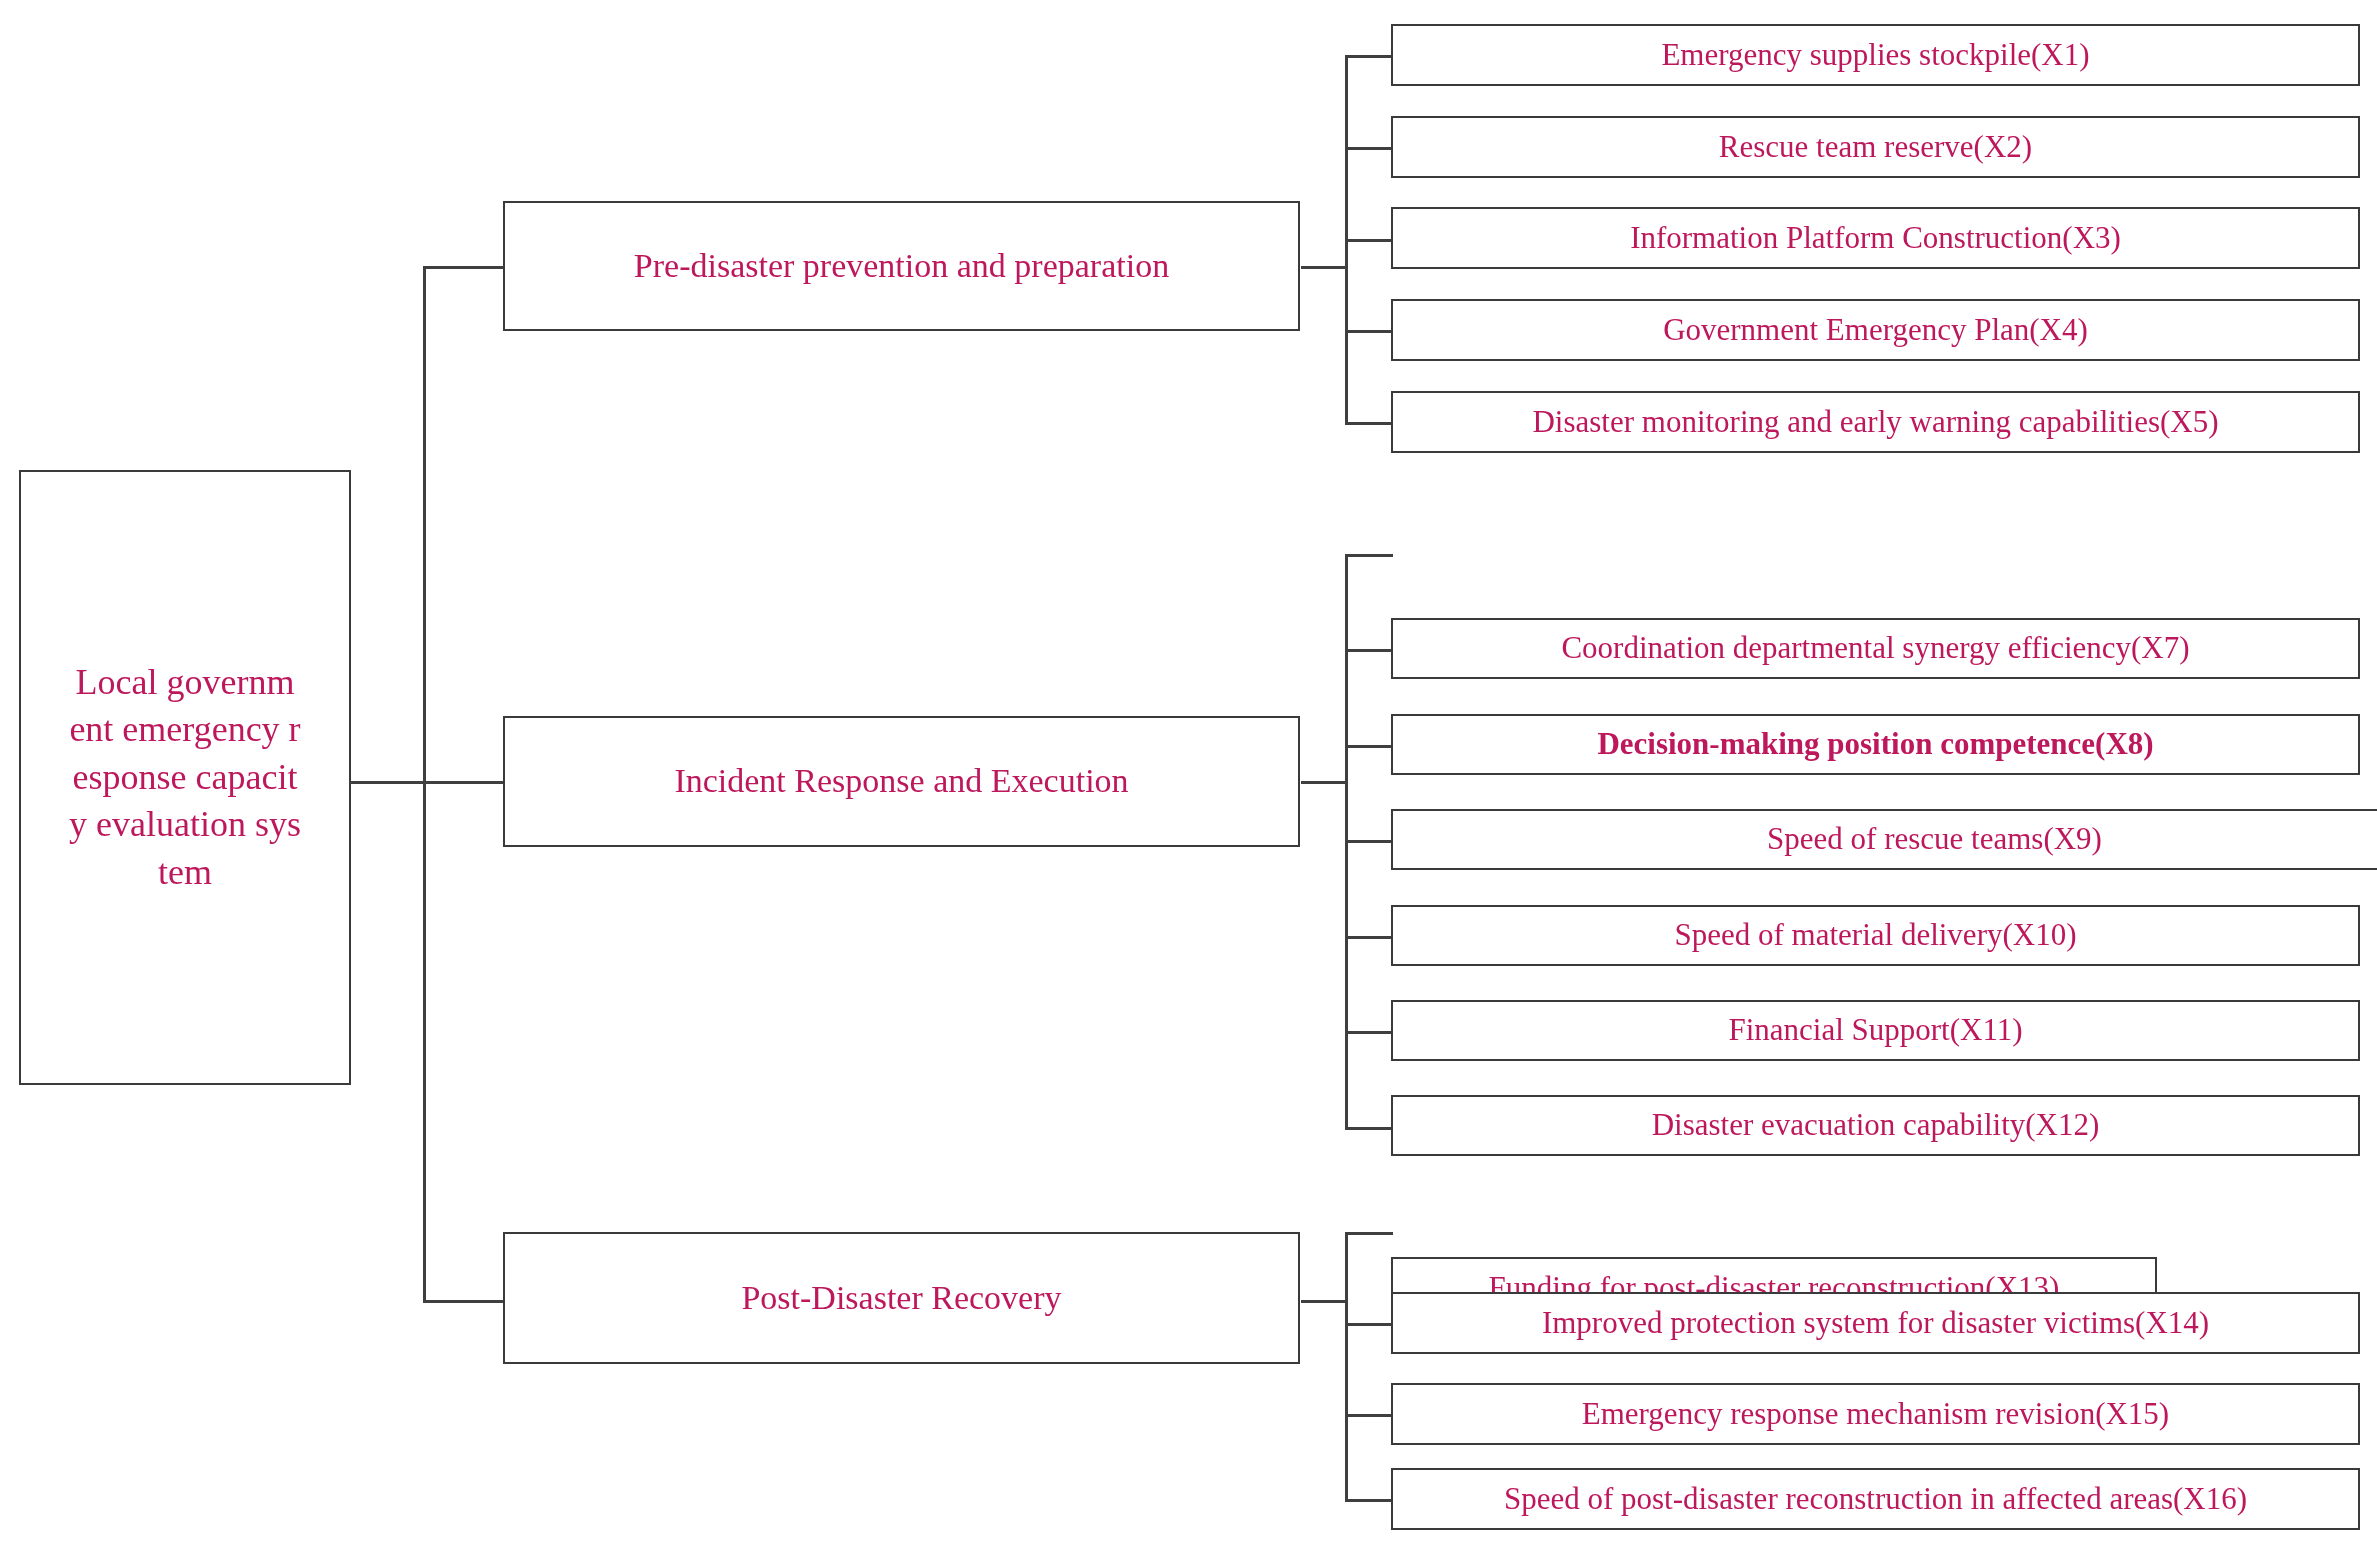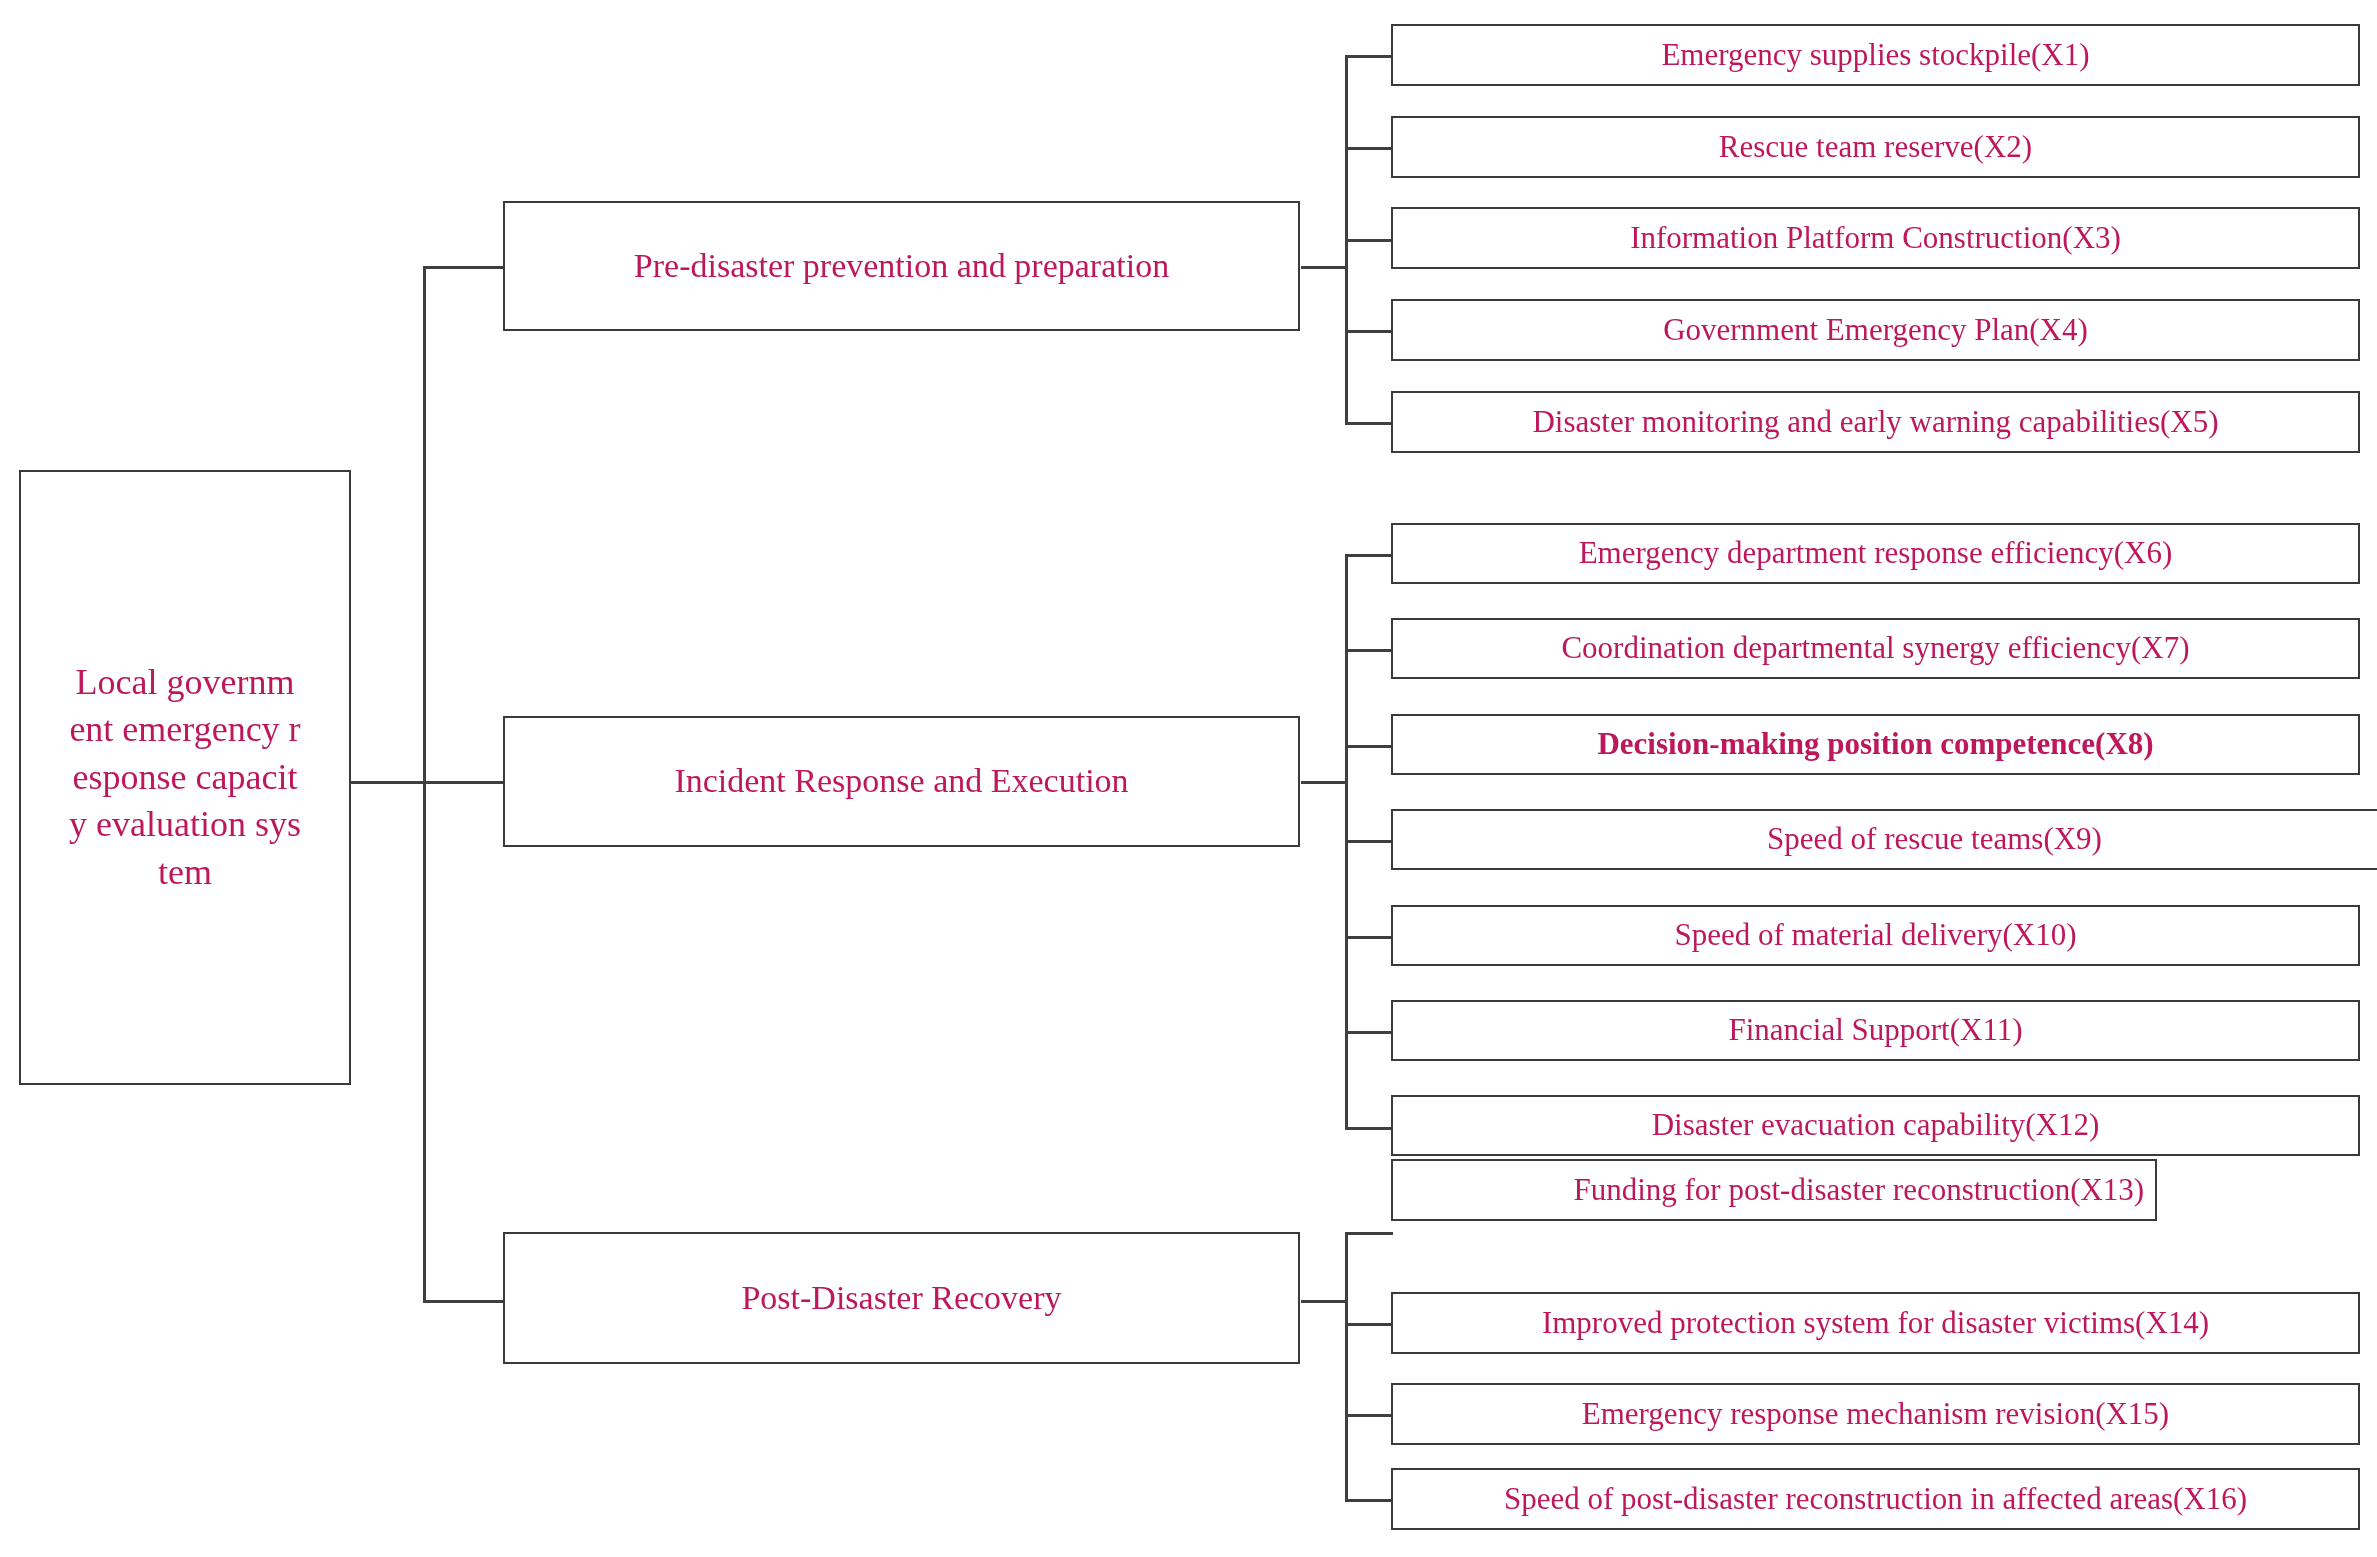--- a/index.html
+++ b/index.html
@@ -117,23 +117,20 @@
   <div class="ln ln-h" style="left:1301px; top:781px; width:47px;"></div>
   <div class="ln ln-v" style="left:1345px; top:554px; height:574px;"></div>
   <div class="ln ln-h" style="left:1345px; top:554px;  width:48px;"></div>
   <div class="ln ln-h" style="left:1345px; top:649px;  width:48px;"></div>
   <div class="ln ln-h" style="left:1345px; top:745px; width:48px;"></div>
   <div class="ln ln-h" style="left:1345px; top:840px; width:48px;"></div>
   <div class="ln ln-h" style="left:1345px; top:936px; width:48px;"></div>
   <div class="ln ln-h" style="left:1345px; top:1031px; width:48px;"></div>
   <div class="ln ln-h" style="left:1345px; top:1127px; width:48px;"></div>
 
-  <div class="node node-leaf" style="left:1391px; top:523px;  width:969px; height:61px;">
-    <span>Emergency department response efficiency(X6)</span>
-  </div>
   <div class="node node-leaf" style="left:1391px; top:618px;  width:969px; height:61px;">
     <span>Coordination departmental synergy efficiency(X7)</span>
   </div>
   <div class="node node-leaf" style="left:1391px; top:714px; width:969px; height:61px;font-weight:bold;">
     <span>Decision-making position competence(X8)</span>
   </div>
   <div class="node node-leaf" style="left:1391px; top:809px; width:1087px; height:61px;">
     <span>Speed of rescue teams(X9)</span>
   </div>
   <div class="node node-leaf" style="left:1391px; top:905px; width:969px; height:61px;">
@@ -150,21 +147,21 @@
     <span>Post-Disaster Recovery</span>
   </div>
 
   <div class="ln ln-h" style="left:1301px; top:1300px; width:47px;"></div>
   <div class="ln ln-v" style="left:1345px; top:1232px; height:269px;"></div>
   <div class="ln ln-h" style="left:1345px; top:1232px; width:48px;"></div>
   <div class="ln ln-h" style="left:1345px; top:1323px; width:48px;"></div>
   <div class="ln ln-h" style="left:1345px; top:1414px; width:48px;"></div>
   <div class="ln ln-h" style="left:1345px; top:1499px; width:48px;"></div>
 
-  <div class="node node-leaf" style="left:1391px; top:1159px; width:766px; height:62px;justify-content:flex-end;">
+  <div class="node node-leaf" style="left:1391px; top:1257px; width:766px; height:62px;">
     <span>Funding for post-disaster reconstruction(X13)</span>
   </div>
   <div class="node node-leaf" style="left:1391px; top:1292px; width:969px; height:62px;">
     <span>Improved protection system for disaster victims(X14)</span>
   </div>
   <div class="node node-leaf" style="left:1391px; top:1383px; width:969px; height:62px;">
     <span>Emergency response mechanism revision(X15)</span>
   </div>
   <div class="node node-leaf" style="left:1391px; top:1468px; width:969px; height:62px;">
     <span>Speed of post-disaster reconstruction in affected areas(X16)</span>

